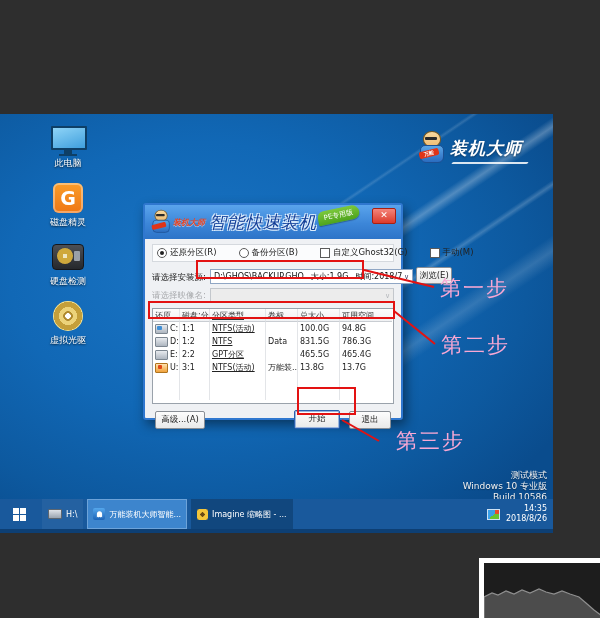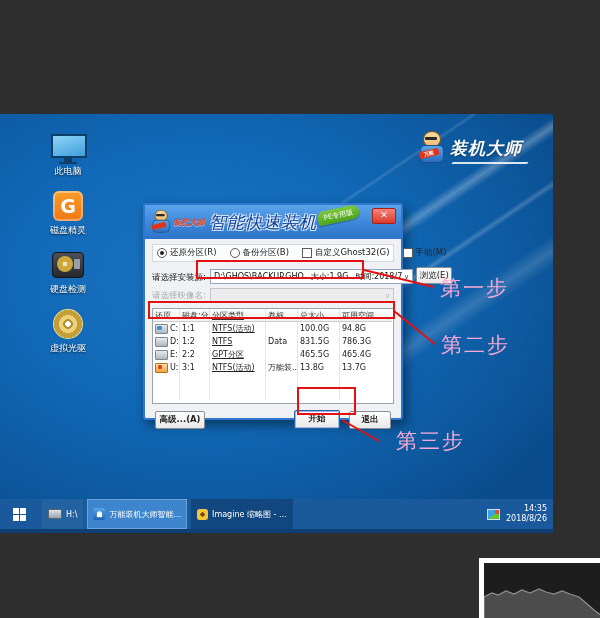--- a/index.html
+++ b/index.html
@@ -10,21 +10,21 @@
   .screen{position:absolute;left:0;top:114px;width:553px;height:419px;overflow:hidden;}
   .desktop{position:absolute;left:0;top:0;width:553px;height:389px;
            background:radial-gradient(ellipse 420px 300px at 36% 42%, #1a74c4 0%, #1168b6 45%, #0d599f 78%, #0a4c8d 100%);}
   .beam{position:absolute;background:linear-gradient(90deg,rgba(255,255,255,0),rgba(255,255,255,.28),rgba(255,255,255,0));transform:rotate(56deg);}
   .b1{width:16px;height:420px;left:430px;top:-120px;}
   .b2{width:8px;height:420px;left:490px;top:-100px;opacity:.7;}
   .b3{width:26px;height:460px;left:520px;top:-80px;opacity:.55;}
   .b4{width:5px;height:400px;left:383px;top:-140px;opacity:.5;}
 
   
-  .dicons{position:absolute;left:24px;top:16px;width:88px;}
+  .dicons{position:absolute;left:24px;top:8px;width:88px;}
   .dicon{width:88px;margin-bottom:13px;text-align:center;cursor:default;}
   .dicon .art{width:36px;height:34px;margin:0 auto 2px auto;display:flex;align-items:center;justify-content:center;}
   .dicon .lbl{color:#fff;font-size:9px;text-shadow:0 1px 2px rgba(0,0,0,.8);line-height:10px;}
   .ico-pc{width:34px;height:26px;position:relative;}
   .ico-pc .scr{position:absolute;left:0;top:0;width:32px;height:20px;background:linear-gradient(160deg,#8fd4f7,#3f9fdd);border:2px solid #0e3f66;border-radius:1px;}
   .ico-pc .std{position:absolute;left:13px;top:24px;width:8px;height:4px;background:#0e3f66;}
   .ico-pc .base{position:absolute;left:8px;top:28px;width:18px;height:2px;background:#0e3f66;}
   .ico-g{width:30px;height:30px;border-radius:6px;background:linear-gradient(180deg,#f99d2a,#ef7613);
          color:#fff;font-weight:bold;font-size:19px;line-height:30px;text-align:center;box-shadow:inset 0 0 0 2px rgba(255,255,255,.35);}
   .ico-ghost{width:32px;height:32px;border-radius:6px;background:linear-gradient(180deg,#55a7ec,#1d64b8);
@@ -61,21 +61,21 @@
   .dtitle .mascot{transform:scale(.72);transform-origin:left center;}
   .dbrand{color:#e8401f;font-size:8px;font-weight:bold;font-style:italic;margin-left:-4px;text-shadow:0 1px 0 rgba(255,255,255,.5);}
   .dtt{color:#123d96;font-size:17px;font-weight:normal;font-style:italic;letter-spacing:1px;margin-left:4px;
        text-shadow:1px 1px 0 #dcecfc,-1px -1px 0 #dcecfc,1px -1px 0 #dcecfc,-1px 1px 0 #dcecfc;}
   .badge{background:linear-gradient(180deg,#7cc93c,#4ea31c);color:#fff;font-size:7px;padding:2px 6px;border-radius:8px 9px 8px 2px;
          transform:rotate(-12deg) translateY(-7px);margin-left:2px;box-shadow:0 1px 1px rgba(0,0,0,.3);white-space:nowrap;}
   .dclose{position:absolute;right:5px;top:3px;width:22px;height:14px;background:linear-gradient(180deg,#f4857b,#dc3a2b);
           border:1px solid #a81f12;border-radius:2px;color:#fff;font-size:9px;line-height:13px;text-align:center;cursor:pointer;font-weight:bold;}
   .dbody{padding:5px 7px 0 7px;font-size:9px;color:#222;}
 
-  .optrow{display:flex;align-items:center;background:#fbfcfd;border:1px solid #d5d9de;height:16px;padding:0 4px;gap:4px;}
+  .optrow{display:flex;align-items:center;background:#fbfcfd;border:1px solid #d5d9de;height:16px;padding:0 4px;gap:13px;}
   .opt{display:flex;align-items:center;margin-right:9px;white-space:nowrap;}
   .opt:last-child{margin-right:0;}
   .radio{width:8px;height:8px;border-radius:50%;border:1px solid #5a5a5a;background:#fff;margin-right:3px;position:relative;flex:none;}
   .radio.on::after{content:"";position:absolute;left:2px;top:2px;width:4px;height:4px;border-radius:50%;background:#222;}
   .cbox{width:8px;height:8px;border:1px solid #5a5a5a;background:#fff;margin-right:3px;flex:none;}
   .optlbl{font-size:8.5px;}
 
   .srow{display:flex;align-items:flex-end;margin-top:5px;height:17px;}
   .srow .lab{width:58px;flex:none;font-size:8.5px;}
   .combo{flex:1;height:15px;background:#fff;border:1px solid #8fa6c4;display:flex;align-items:center;
@@ -100,21 +100,21 @@
   .c3{width:56px;text-decoration:underline;}
   .c4{width:32px;}
   .c5{width:42px;}
   .c6{width:52px;border-right:none;}
   .dri{width:11px;height:8px;border-radius:1px;background:linear-gradient(180deg,#e8ebef,#aeb6c0);border:1px solid #7d8791;position:relative;flex:none;}
   .dri.c::after{content:"";position:absolute;left:1px;top:1px;width:5px;height:4px;background:#3f8fd6;border-radius:1px;}
   .dri.u{background:linear-gradient(180deg,#ffe2b0,#f0a23c);border-color:#b0741e;}
   .dri.u::after{content:"";position:absolute;left:2px;top:1px;width:4px;height:4px;background:#e04818;border-radius:1px;}
 
   
-  .dfoot{display:flex;align-items:center;margin-top:6px;padding:0 3px;font-weight:bold;}
+  .dfoot{display:flex;align-items:center;margin-top:6px;padding:0 3px;}
   .adv{width:48px;height:16px;line-height:15px;}
   .spacer{flex:1;}
   .start{width:44px;height:17px;line-height:15px;border:1px solid #2a5fae;box-shadow:0 0 0 1px #9ab6dd inset;margin-right:9px;}
   .exit{width:40px;height:16px;line-height:15px;}
 
   
   .taskbar{position:absolute;left:0;bottom:0;width:553px;height:30px;background:#19599c;display:flex;align-items:stretch;border-bottom:4px solid #0d3f74;box-sizing:content-box;}
   .tstart{width:38px;display:flex;align-items:center;justify-content:center;cursor:pointer;}
   .winlogo{width:13px;height:13px;display:grid;grid-template-columns:6px 6px;grid-template-rows:6px 6px;gap:1px;}
   .winlogo span{background:#fdfdfd;}
@@ -192,20 +192,25 @@
         <div class="mascot">
           <div class="head"></div>
             <div class="glass"></div>
             <div class="body"></div>
           <div class="band">万能</div>
         </div>
         <div class="txt">装机大师</div>
         <div class="uline"></div>
       </div>
 
+      <div class="wmark">
+        <div>测试模式</div>
+        <div>Windows 10 专业版</div>
+        <div>Build 10586</div>
+      </div>
     </div>
 
     <div class="dialog">
       <div class="dtitle">
         <div class="mascot">
           <div class="head"></div>
             <div class="glass"></div>
             <div class="body"></div>
             <div class="band"></div>
         </div>

